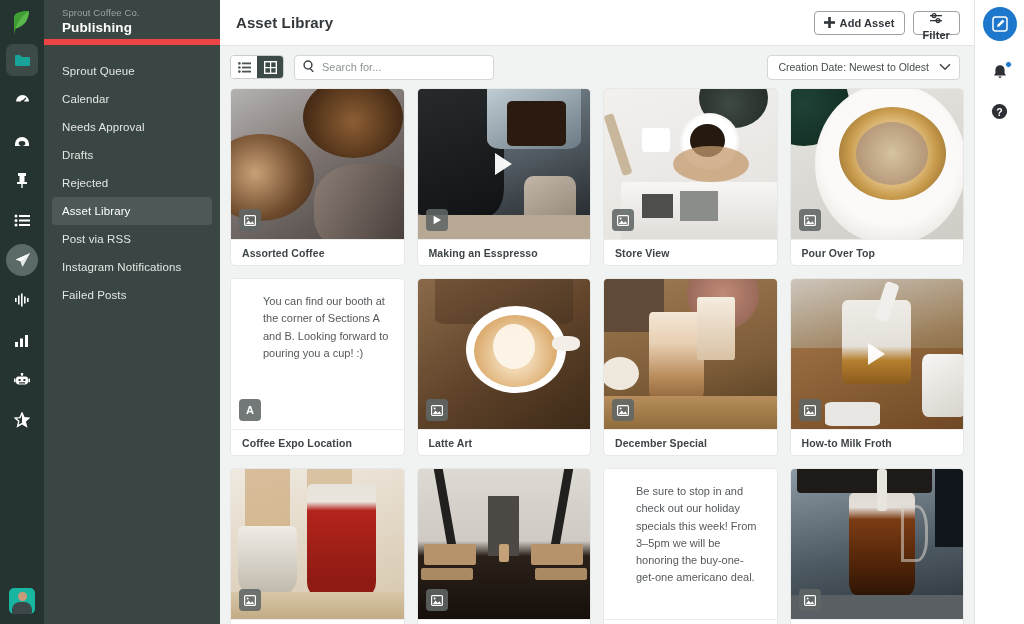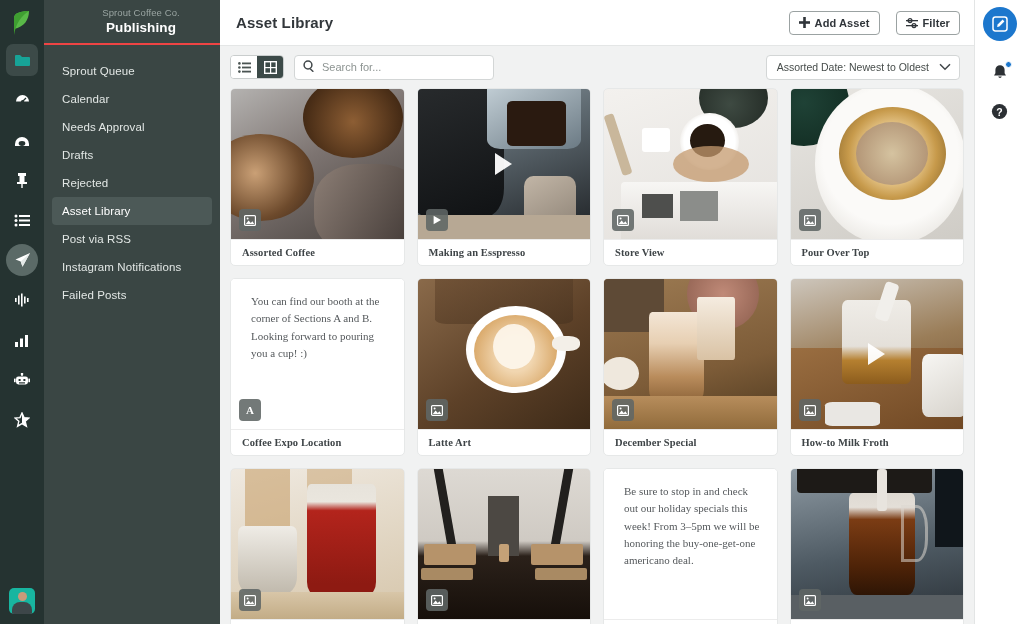--- a/index.html
+++ b/index.html
@@ -45,22 +45,21 @@
   }
 
   
   .nav-panel {
     width: 176px; height: 624px; flex: 0 0 176px;
     background: #3a4644;
     display: flex; flex-direction: column;
   }
   .nav-header {
     height: 45px; padding: 6px 0 0 18px;
-    border-bottom: 2px solid #ef4444;
-    text-align: center;
+    border-bottom: 6px solid #ef4444;
   }
   .nav-org {
     font-size: 9.5px; color: #9aa5a2; letter-spacing: .1px; line-height: 13px;
   }
   .nav-title {
     font-size: 13.5px; color: #ffffff; font-weight: bold; line-height: 17px;
     letter-spacing: .1px;
   }
   .nav-list { padding-top: 12px; }
   .nav-item {
@@ -83,21 +82,21 @@
     flex: 0 0 46px;
   }
   .page-title { font-size: 15px; color: #32373b; font-weight: bold; letter-spacing: .1px; }
   .topbar-spacer { flex: 1 1 auto; }
   .btn {
     height: 24px; border: 1px solid #9ba2a2; border-radius: 4px;
     background: #ffffff; display: inline-flex; align-items: center;
     padding: 0 9px; font-size: 11px; color: #30353a; gap: 5px;
     letter-spacing: .1px; font-weight: bold;
   }
-  .btn + .btn { margin-left: 16px; }
+  .btn + .btn { margin-left: 8px; flex-direction: column; }
   .btn svg { display: block; }
 
   .toolbar {
     height: 42px; display: flex; align-items: center; padding: 0 14px 0 10px;
     flex: 0 0 42px;
   }
   .seg {
     display: inline-flex; border: 1px solid #c9cdcd; border-radius: 4px;
     overflow: hidden; height: 24px; background: #fff;
   }
@@ -117,21 +116,21 @@
   }
   .search-input::placeholder { color: #8d9492; }
   .toolbar-spacer { flex: 1 1 auto; }
   .sortbox {
     height: 25px; min-width: 176px; background: #fff; border: 1px solid #d3d6d6;
     border-radius: 4px; display: flex; align-items: center; justify-content: space-between;
     padding: 0 8px 0 10px; font-size: 10.5px; color: #474d4b; gap: 10px;
   }
 
   
-  .grid-scroll { flex: 1 1 auto; overflow: hidden; padding: 0 10px; font-family: Liberation Serif, serif; }
+  .grid-scroll { flex: 1 1 auto; overflow: hidden; padding: 0 10px; }
   .grid {
     display: grid; grid-template-columns: repeat(4, 1fr); gap: 12px;
   }
   .card {
     background: #ffffff; border: 1px solid #e6e8e8; border-radius: 5px;
     overflow: hidden; display: flex; flex-direction: column;
   }
   .thumb {
     height: 150px; position: relative; overflow: hidden; background: #d9d9d9;
   }
@@ -150,21 +149,21 @@
     width: 0; height: 0; border-left: 17px solid rgba(255,255,255,.95);
     border-top: 11px solid transparent; border-bottom: 11px solid transparent;
   }
   .card-name {
     height: 26px; display: flex; align-items: center; padding: 0 11px;
     font-size: 10.5px; color: #3e4447; font-weight: bold; letter-spacing: .1px;
     border-top: 1px solid #ececec;
   }
   .text-thumb {
     height: 150px; position: relative; background: #ffffff;
-    padding: 14px 14px 0 20px;
+    padding: 14px 14px 0 32px;
   }
   .text-thumb p {
     font-size: 11px; line-height: 17.3px; color: #55595c;
   }
 
   
   .ph { position: absolute; inset: 0; }
   .blob { position: absolute; border-radius: 50%; }
 </style>
 </head>
@@ -355,21 +354,21 @@
               <circle cx="5" cy="5" r="3.9" fill="none" stroke="#41474a" stroke-width="1.5"></circle>
               <rect x="7.6" y="8.2" width="4.4" height="1.5" transform="rotate(42 7.6 8.2)" fill="#41474a"></rect>
             </svg>
         </span>
         <input class="search-input" type="text" placeholder="Search for..." style="">
       </div>
 
       <div class="toolbar-spacer"></div>
 
       <div class="sortbox">
-        <span>Assorted Date: Newest to Oldest</span>
+        <span>Creation Date: Newest to Oldest</span>
         <span>
           <svg width="12" height="8" viewBox="0 0 12 8">
               <path d="M1 1.3L6 6.3L11 1.3" fill="none" stroke="#41474a" stroke-width="1.5"></path>
             </svg>
         </span>
       </div>
     </div>
 
     <div class="grid-scroll">
       <div class="grid">

